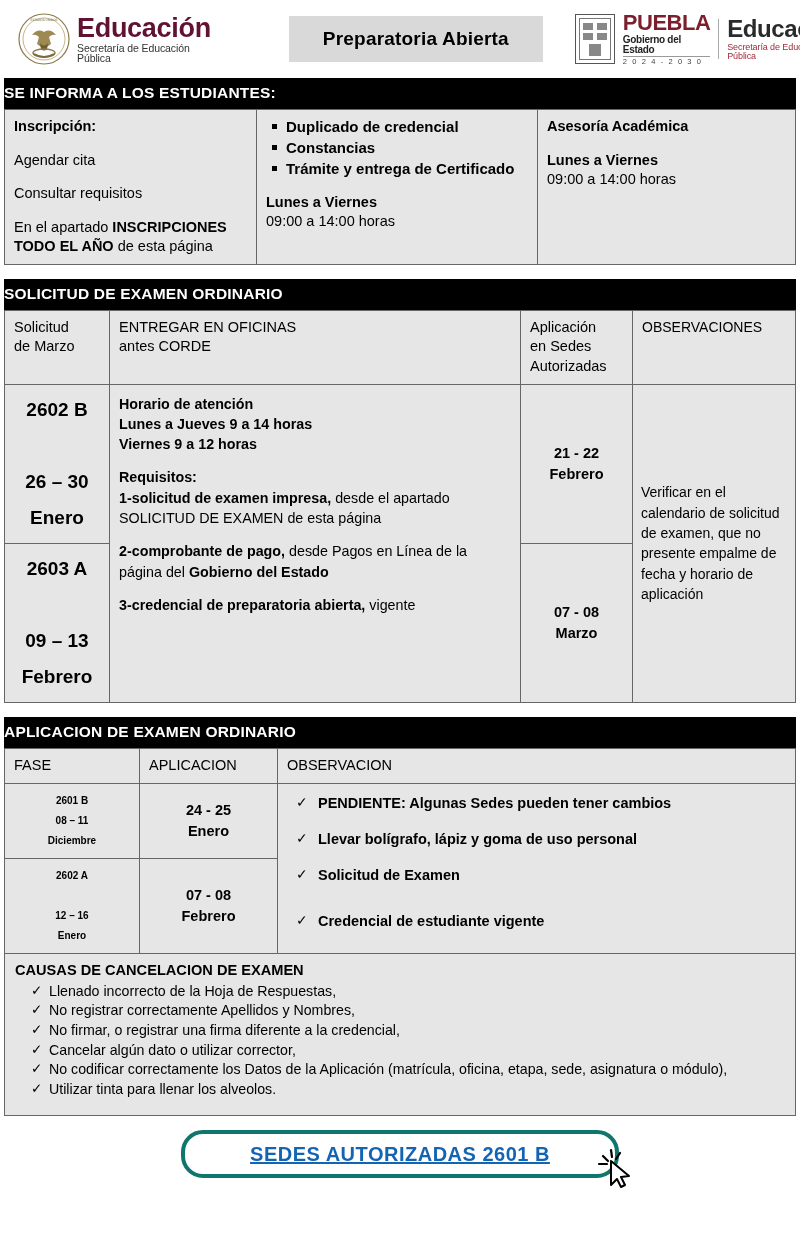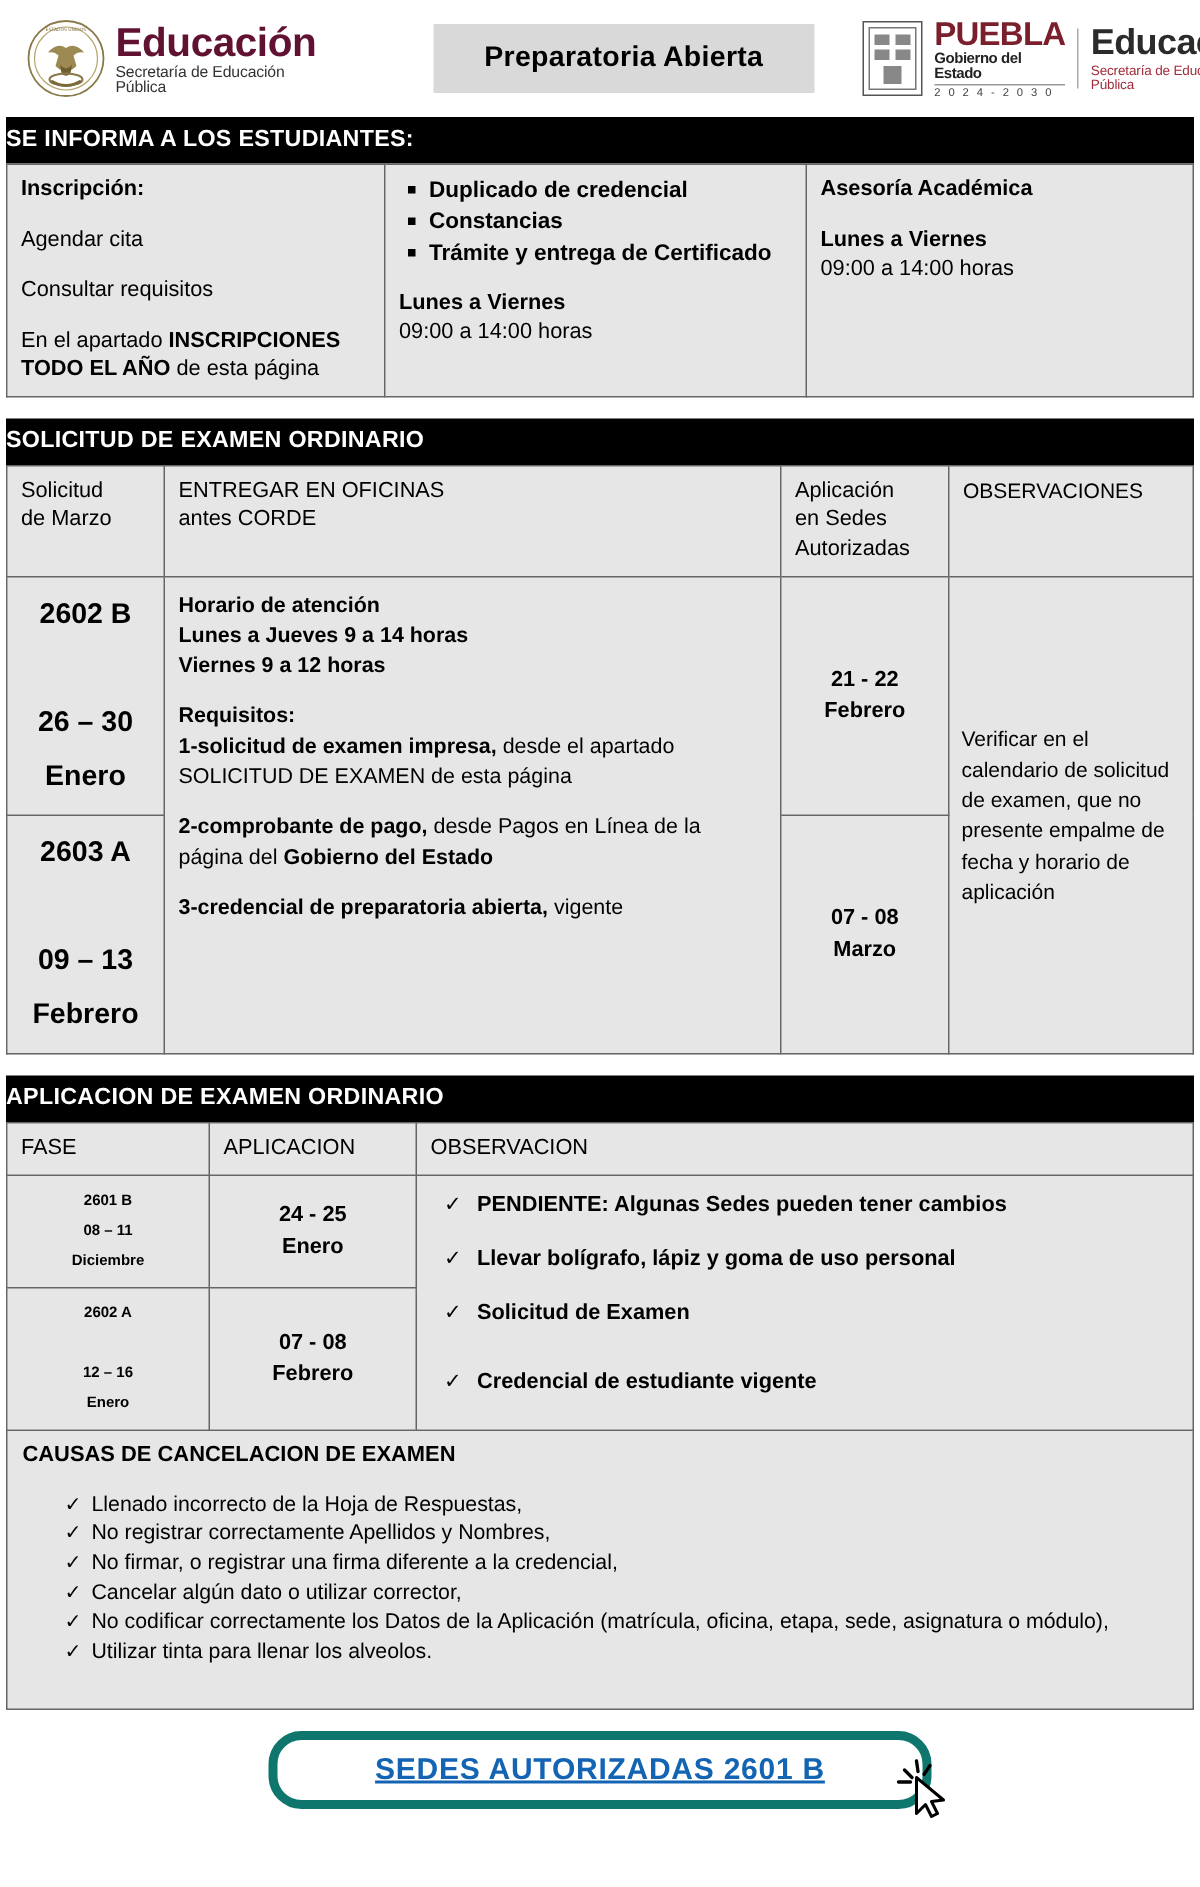--- a/index.html
+++ b/index.html
@@ -216,42 +216,42 @@
     background: #e6e6e6;
     padding: 8px 10px 12px 10px;
     font-size: 14.2px;
   }
   .causas h4 {
     margin: 0 0 2px 0;
     font-size: 14.6px;
     font-weight: bold;
     letter-spacing: 0;
   }
-  ul.ck2 { margin: 16px; padding-left: 30px; list-style: none; }
+  ul.ck2 { margin: 4px; padding-left: 30px; list-style: none; }
   ul.ck2 li {
     position: relative;
     font-size: 14.2px;
     line-height: 1.38;
     font-weight: normal;
   }
   ul.ck2 li::before {
     content: "\2713";
     position: absolute; left: -18px; top: 0;
     font-size: 13.5px;
   }
 
   
   .btn-wrap {
     margin-top: 14px;
     display: flex;
     justify-content: center;
     position: relative;
   }
   .pill {
-    border: 6px solid #0f766e;
+    border: 4px solid #0f766e;
     border-radius: 22px;
     width: 430px;
     height: 40px;
     display: flex;
     align-items: center;
     justify-content: center;
     background: #fff;
   }
   .pill span {
     color: #1464b4;

